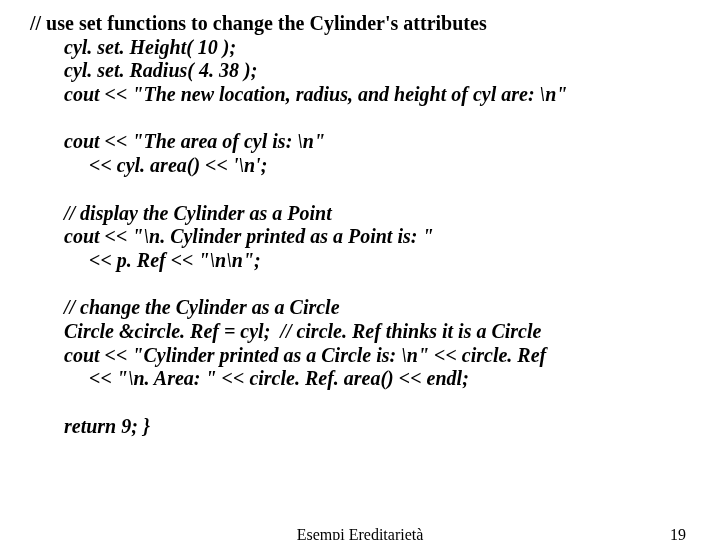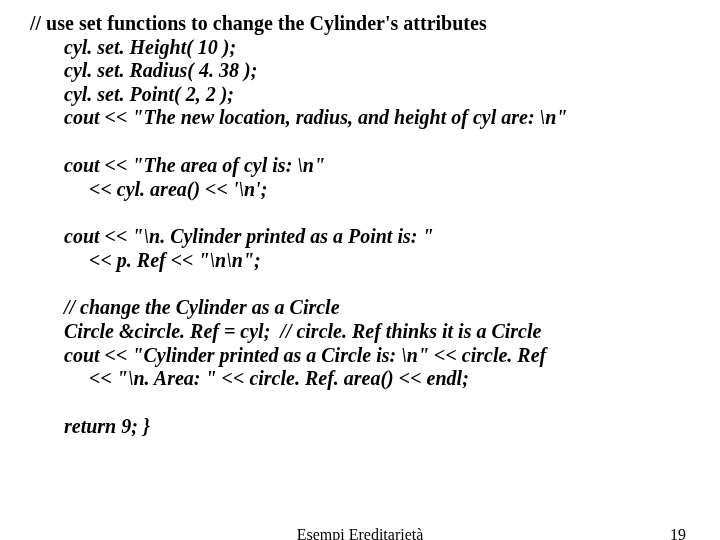--- a/index.html
+++ b/index.html
@@ -55,31 +55,31 @@
 </head>
 <body>
 
 <div class="slide">
 
   <div class="block">
     <div class="line">// use set functions to change the Cylinder's attributes</div>
     <div class="indent">
       <div class="line">cyl. set. Height( 10 );</div>
       <div class="line">cyl. set. Radius( 4. 38 );</div>
-      <div class="line">cyl. set. Point( 2, 2 );</div>
       <div class="line">cout &lt;&lt; "The new location, radius, and height of cyl are: \n"</div>
     </div>
   </div>
 
   <div class="block indent">
     <div class="line">cout &lt;&lt; "The area of cyl is: \n"</div>
     <div class="line">     &lt;&lt; cyl. area() &lt;&lt; '\n';</div>
   </div>
 
   <div class="block indent">
+    <div class="line">// display the Cylinder as a Point</div>
     <div class="line">cout &lt;&lt; "\n. Cylinder printed as a Point is: "</div>
     <div class="line">     &lt;&lt; p. Ref &lt;&lt; "\n\n";</div>
   </div>
 
   <div class="block indent">
     <div class="line">// change the Cylinder as a Circle</div>
     <div class="line">Circle &amp;circle. Ref = cyl;  // circle. Ref thinks it is a Circle</div>
     <div class="line">cout &lt;&lt; "Cylinder printed as a Circle is: \n" &lt;&lt; circle. Ref</div>
     <div class="line">     &lt;&lt; "\n. Area: " &lt;&lt; circle. Ref. area() &lt;&lt; endl;</div>
   </div>

